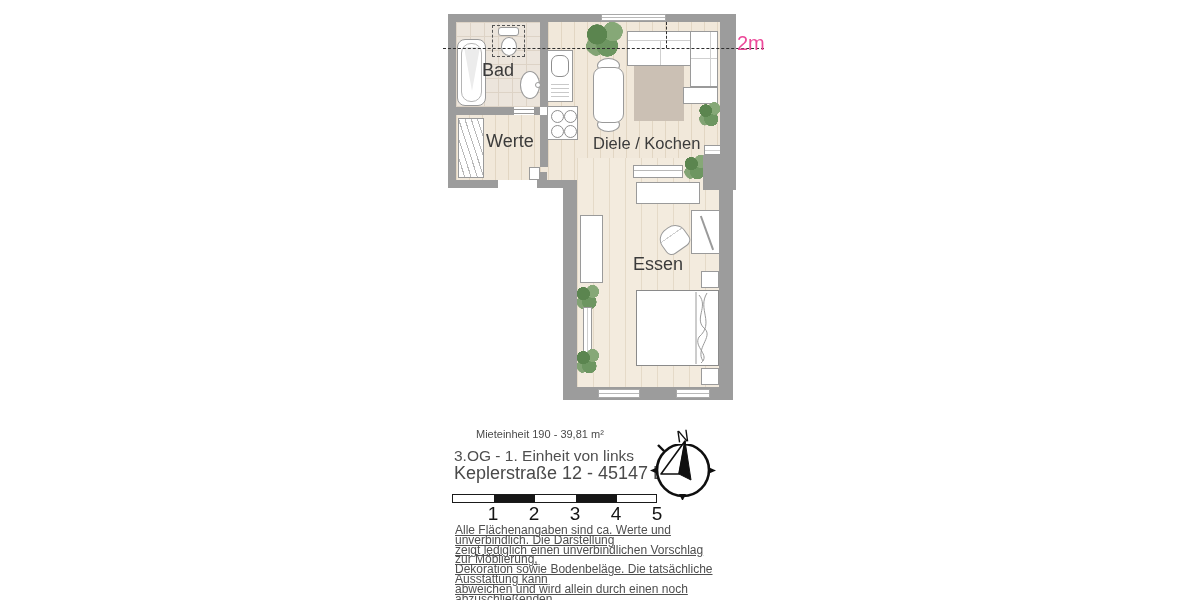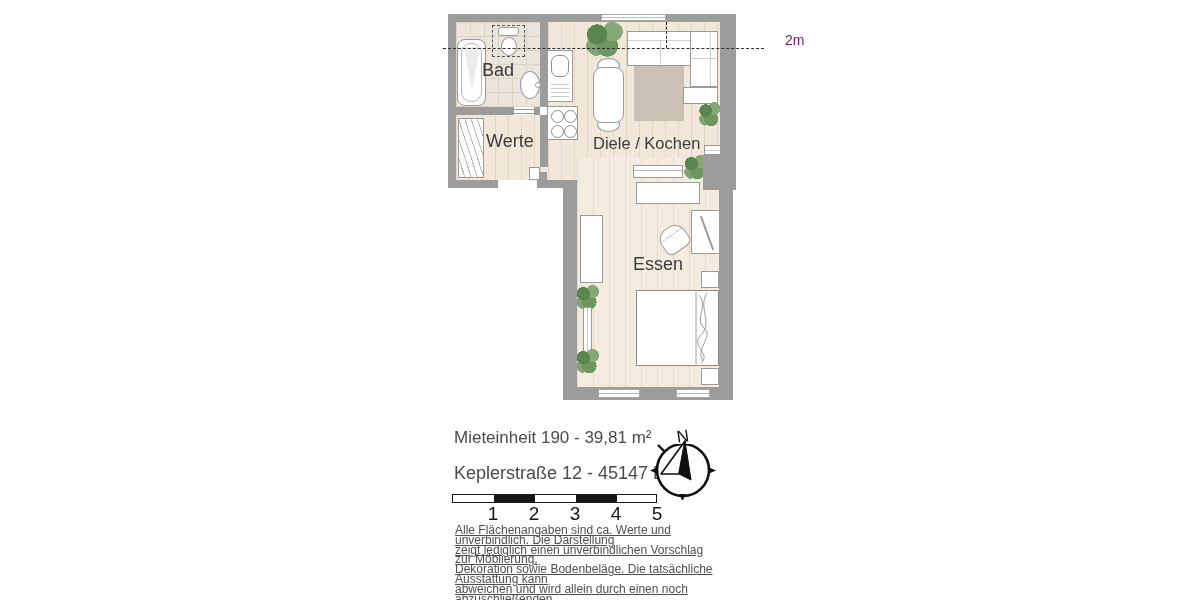--- a/index.html
+++ b/index.html
@@ -117,28 +117,29 @@
   <div class="wall" style="left:563px;top:387px;width:170px;height:13px;"></div>
 
   <div class="win" style="left:601px;top:14px;width:65px;height:7px;"></div>
   <div class="win" style="left:598px;top:389px;width:42px;height:9px;"></div>
   <div class="win" style="left:676px;top:389px;width:34px;height:9px;"></div>
   <div class="furn" style="left:513px;top:109px;width:22px;height:5px;"></div>
   <div class="furn" style="left:529px;top:167px;width:11px;height:13px;"></div>
 
   <div class="dash-h" style="left:443px;top:48px;width:321px;"></div>
   <div class="dash-v" style="left:666px;top:22px;height:26px;"></div>
-  <div class="room-label" style="left:737px;top:32px;font-size:14px;color:#701a75;padding-left:48px;">2m</div>
+  <div class="room-label" style="left:737px;top:32px;font-size:20px;color:#ec4899;">2m</div>
 
   <div class="room-label" style="left:482px;top:60px;font-size:18px;">Bad</div>
   <div class="room-label" style="left:486px;top:131px;font-size:18px;">Werte</div>
   <div class="room-label" style="left:593px;top:134px;font-size:16.5px;">Diele / Kochen</div>
   <div class="room-label" style="left:633px;top:254px;font-size:18px;">Essen</div>
 
-  <div class="abs" style="left:454px;top:428px;font-size:17px;color:#4a4a4a;text-align:right;">Mieteinheit 190 - 39,81 m²</div>
+  <div class="abs" style="left:476px;top:428px;font-size:11px;color:#4a4a4a;text-align:right;">Mieteinheit 190 - 39,81 m²</div>
+  <div class="abs" style="left:454px;top:447px;font-size:15.5px;color:#4f4f4f;">3.OG - 1. Einheit von links</div>
   <div class="abs" style="left:454px;top:463px;font-size:18px;color:#4a4a4a;">Keplerstraße 12 - 45147 Essen</div>
 
   <div class="abs" style="left:452px;top:494px;width:205px;height:9px;border:1px solid #1a1a1a;background:#fff;">
     <div class="sb-seg" style="left:41px;width:41px;"></div>
     <div class="sb-seg" style="left:123px;width:41px;"></div>
   </div>
   <div class="tick" style="left:493px;top:503px;">1</div>
   <div class="tick" style="left:534px;top:503px;">2</div>
   <div class="tick" style="left:575px;top:503px;">3</div>
   <div class="tick" style="left:616px;top:503px;">4</div>

